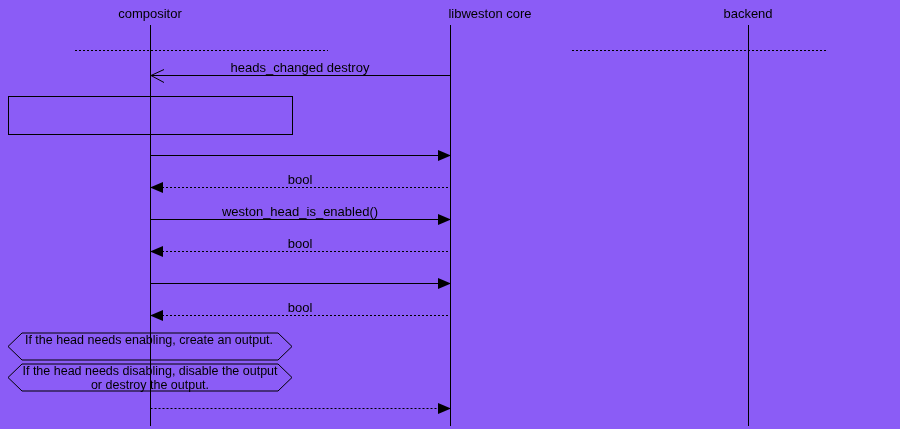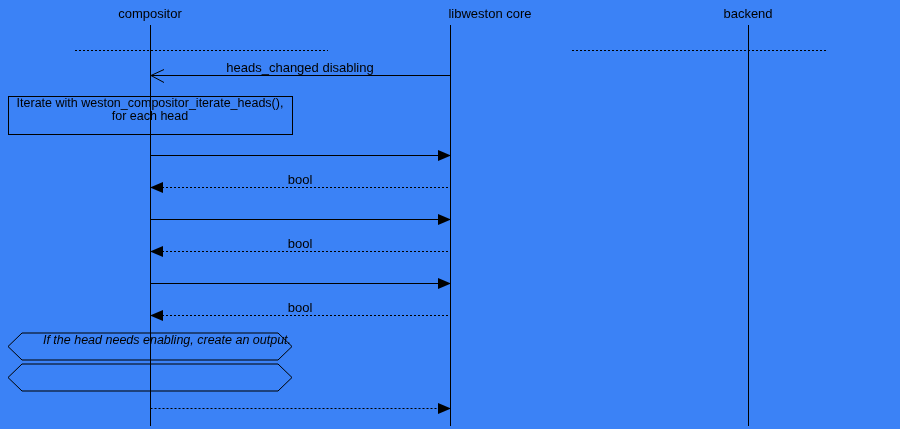--- a/index.html
+++ b/index.html
@@ -1,20 +1,20 @@
 <!DOCTYPE html>
 <html><head>
 <meta charset="utf-8">
 <style>
   html, body { margin: 0; padding: 0; background: #ffffff; }
   #stage {
     position: relative;
     width: 900px;
     height: 429px;
-    background: #3b82f6;
+    background: #8b5cf6;
     font-family: "Liberation Sans", sans-serif;
     color: #000000;
     overflow: hidden;
   }
   svg { position: absolute; left: 0; top: 0; }
   .lbl {
     position: absolute;
     white-space: nowrap;
     font-size: 13px;
     line-height: 14px;
@@ -88,22 +88,23 @@
       <line x1="150.5" y1="408.5" x2="438" y2="408.5" stroke="#000" stroke-width="1" stroke-dasharray="2,2"></line>
       <polygon points="438,403 451,408.5 438,414" fill="#000"></polygon>
     </g>
   </svg>
 
   <div class="lbl center" style="left:150px; top:7px;">compositor</div>
   <div class="lbl center" style="left:450px; top:7px;margin-left:40px;">libweston core</div>
   <div class="lbl center" style="left:748px; top:7px;text-align:right;">backend</div>
 
 
-  <div class="lbl center" style="left:300px; top:61px;">heads_changed disabling</div>
+  <div class="lbl center" style="left:300px; top:61px;">heads_changed destroy</div>
   <div class="lbl center" style="left:300px; top:173px;">bool</div>
+  <div class="lbl center" style="left:300px; top:205px;">weston_head_is_enabled()</div>
   <div class="lbl center" style="left:300px; top:237px;">bool</div>
   <div class="lbl center" style="left:300px; top:301px;">bool</div>
 
-  <div class="wrap" style="left:8px; top:97px; width:284px;">Iterate with weston_compositor_iterate_heads(), for each head</div>
 
-  <div class="wrap hextext" style="left:36px; top:334px; width:262px;font-style:italic;">If the head needs enabling, create an output.</div>
+  <div class="wrap hextext" style="left:18px; top:334px; width:262px;">If the head needs enabling, create an output.</div>
+  <div class="wrap hextext" style="left:19px; top:365px; width:262px;">If the head needs disabling, disable the output or destroy the output.</div>
 
 </div>
 
 </body></html>

